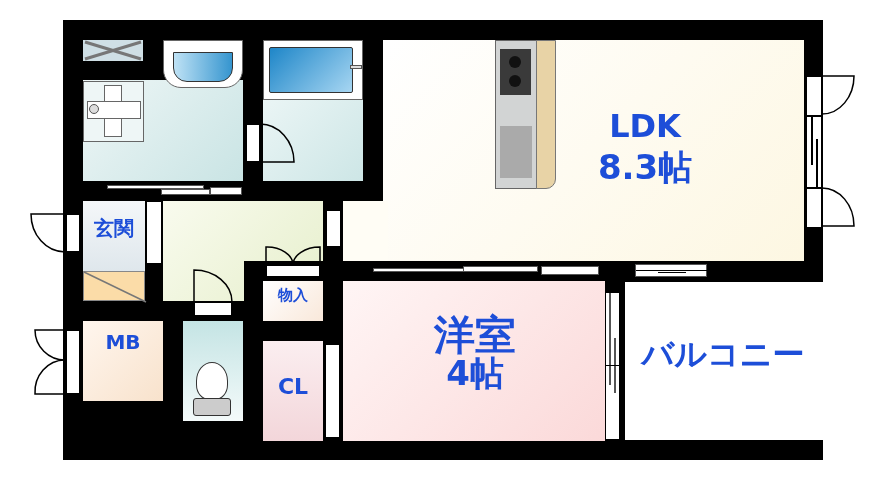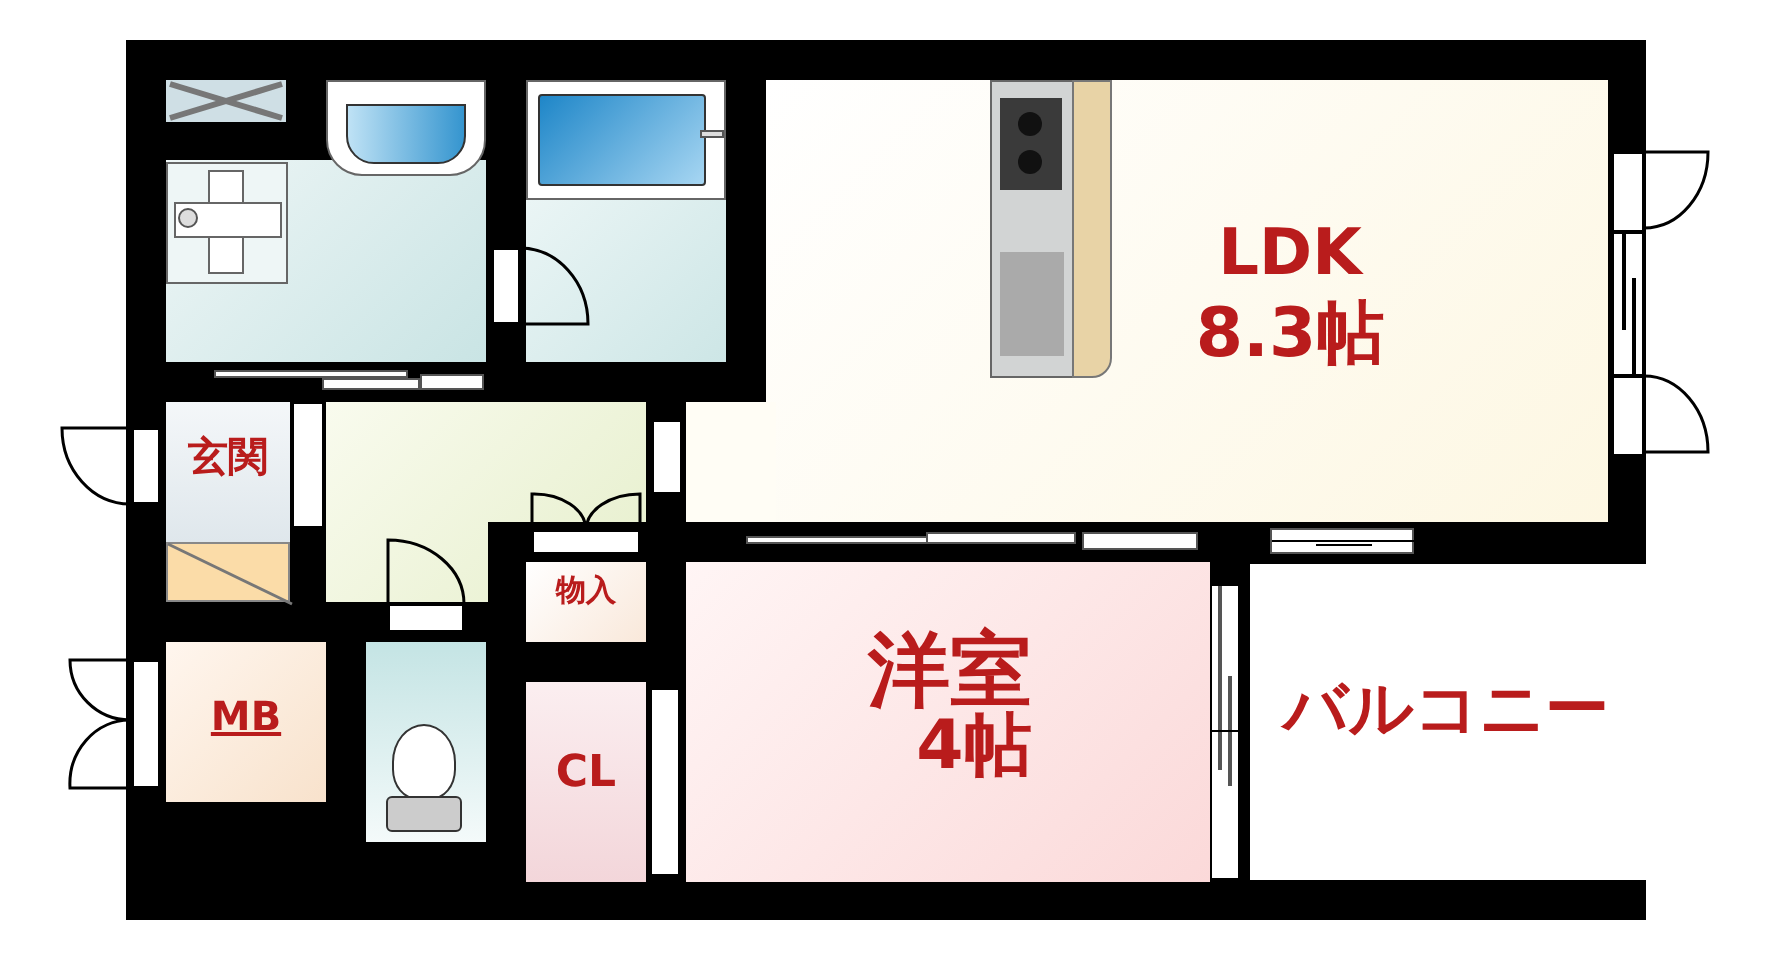--- a/index.html
+++ b/index.html
@@ -1,19 +1,19 @@
 <!DOCTYPE html>
 <html><head>
 <meta charset="utf-8">
 <style>
   html,body{margin:0;padding:0;background:#ffffff;}
   body{width:884px;height:480px;position:relative;overflow:hidden;font-family:"DejaVu Sans","Liberation Sans",sans-serif;}
   .abs{position:absolute;box-sizing:border-box;}
   .wall{background:#000;}
-  .label{position:absolute;font-weight:bold;color:#b91c1c;text-align:center;line-height:1.05;white-space:nowrap;}
+  .label{position:absolute;font-weight:bold;color:#1d4ed8;text-align:center;line-height:1.05;white-space:nowrap;}
   .door-frame{background:#fff;border:1.5px solid #000;box-sizing:border-box;position:absolute;}
   svg{position:absolute;overflow:visible;}
 </style>
 </head>
 <body>
 
 <div class="abs wall" style="left:63px;top:20px;width:760px;height:440px;"></div>
 
 <div class="abs" style="left:625px;top:282px;width:200px;height:158px;background:#fff;"></div>
 
@@ -122,36 +122,36 @@
 <div class="abs" style="left:193px;top:362px;width:38px;height:54px;">
   <div class="abs" style="left:3px;top:0;width:32px;height:38px;border-radius:50% 50% 40% 40%;background:#fff;border:1.5px solid #333;"></div>
   <div class="abs" style="left:0;top:36px;width:38px;height:18px;background:#ccc;border:1.5px solid #333;border-radius:3px;"></div>
 </div>
 <div class="door-frame" style="left:194px;top:302px;width:38px;height:14px;"></div>
 <svg style="left:194px;top:270px;" width="40" height="34">
     <path d="M0,32 L0,0 A38,32 0 0 1 38,32" fill="none" stroke="#000" stroke-width="1.5"></path>
   </svg>
 
 <div class="abs" style="left:83px;top:321px;width:80px;height:80px;background:linear-gradient(135deg,#fff6ee,#f8e2cc);"></div>
-<div class="label" style="left:83px;top:348px;width:80px;font-size:20px;text-decoration:underline;">MB</div>
+<div class="label" style="left:83px;top:332px;width:80px;font-size:20px;">MB</div>
 <div class="door-frame" style="left:66px;top:330px;width:14px;height:64px;"></div>
 <svg style="left:35px;top:330px;" width="32" height="66">
     <path d="M30,0 L0,0 A30,30 0 0 0 30,30 A30,32 0 0 0 0,64 L30,64" fill="none" stroke="#000" stroke-width="1.5"></path>
   </svg>
 
 <div class="abs" style="left:263px;top:341px;width:60px;height:100px;background:linear-gradient(180deg,#fbeef0,#f3d6da);"></div>
 <div class="label" style="left:263px;top:375px;width:60px;font-size:22px;">CL</div>
 <div class="door-frame" style="left:325px;top:344px;width:15px;height:94px;"></div>
 <svg style="left:340px;top:343px;" width="30" height="96">
     <path d="M0,0 L24,10 L0,20 M0,76 L24,86 L0,96" fill="none" stroke="#000" stroke-width="1.5"></path>
   </svg>
 
 <div class="abs" style="left:343px;top:281px;width:262px;height:160px;background:linear-gradient(135deg,#fff5f5,#fbd9d9);"></div>
 <div class="label" style="left:400px;top:314px;width:150px;font-size:41px;">洋室</div>
-<div class="label" style="left:412px;top:356px;width:150px;font-size:34px;">4帖</div>
+<div class="label" style="left:400px;top:356px;width:150px;font-size:34px;">4帖</div>
 <div class="abs" style="left:605px;top:292px;width:15px;height:148px;background:#fff;border:1px solid #000;">
   <div class="abs" style="left:3px;top:0;width:2px;height:92px;background:#555;"></div>
   <div class="abs" style="left:8px;top:45px;width:2px;height:55px;background:#555;"></div>
   <div class="abs" style="left:0;top:72px;width:14px;height:1px;background:#000;"></div>
 </div>
 <div class="abs" style="left:620px;top:282px;width:4px;height:160px;background:#000;"></div>
 
 <div class="label" style="left:633px;top:338px;width:180px;font-size:32px;font-weight:bold;text-align:center;">バルコニー</div>
 <div class="abs wall" style="left:625px;top:440px;width:198px;height:20px;"></div>
 

